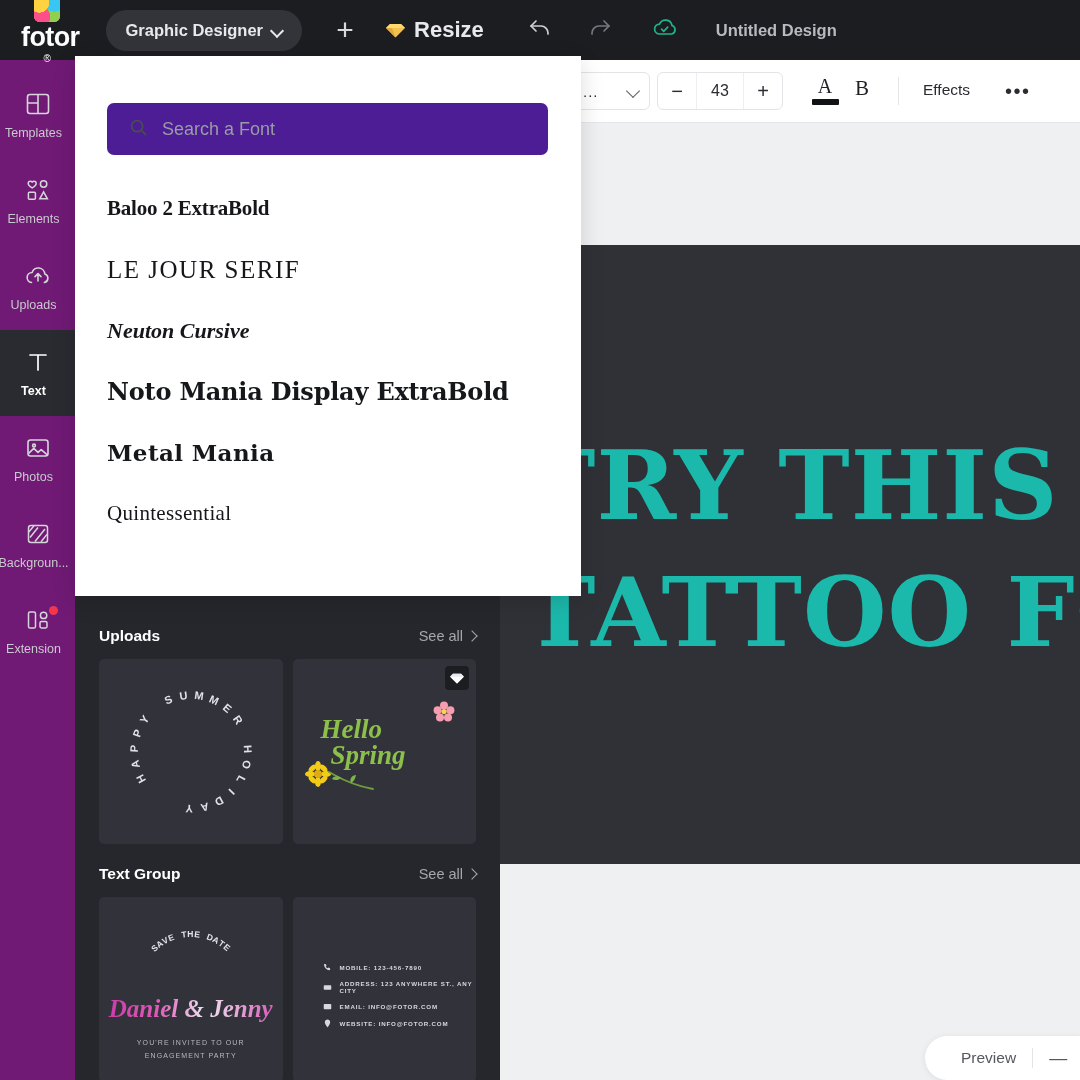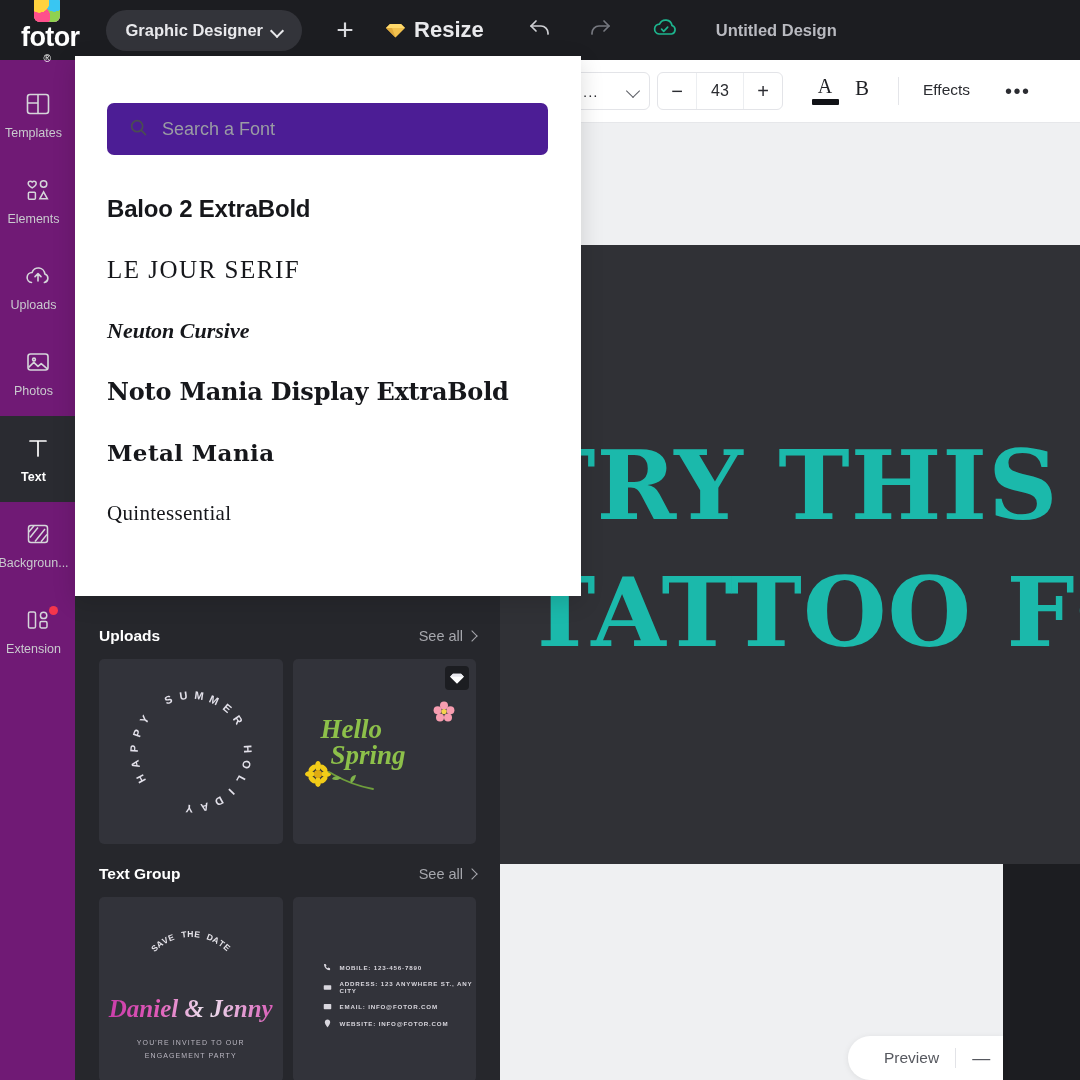--- a/index.html
+++ b/index.html
@@ -218,21 +218,21 @@
     background: #303136; overflow: hidden; z-index: 5;
   }
   .canvas-text {
     position: absolute; left: 24px; top: 178px; width: 700px;
     color: #1bb9ab; font-size: 96px; line-height: 1.32;
     font-family: "DejaVu Serif", serif; font-weight: bold;
     letter-spacing: 1px; white-space: nowrap;
   }
   .ct-line { display: block; }
   .gray-bottom {
-    position: absolute; left: 500px; top: 864px; width: 503px; height: 216px;
+    position: absolute; left: 500px; top: 864px; width: 580px; height: 216px;
     background: #eff0f2; z-index: 5;
   }
   .preview-pill {
     position: absolute; right: 0px; bottom: 0px; width: 155px; height: 44px;
     background: #ffffff; border-radius: 22px 0 0 22px;
     display: flex; align-items: center; gap: 16px; padding-left: 36px;
     box-shadow: 0 1px 6px rgba(0,0,0,0.08);
   }
   .preview-lbl { font-size: 15.5px; color: #56585f; cursor: pointer; }
   .pv-div { width: 1px; height: 20px; background: #e2e3e7; }
@@ -246,21 +246,21 @@
   }
   .search-box {
     position: absolute; left: 32px; top: 47px; width: 441px; height: 52px;
     background: #4c1d95; border-radius: 7px;
     display: flex; align-items: center; gap: 14px; padding-left: 22px;
     cursor: text;
   }
   .search-ph { color: #9a9ca4; font-size: 18px; }
   .font-list { position: absolute; left: 32px; top: 122px; width: 450px; }
   .font-row { height: 61px; display: flex; align-items: center; cursor: pointer; color: #16171b; }
-  .f-baloo { font-family: Liberation Sans, sans-serif; font-weight: bold; font-size: 24px; letter-spacing: -0.2px;}
+  .f-baloo { font-family: Liberation Serif, serif; font-weight: bold; font-size: 21px; letter-spacing: -0.2px;}
   .f-lejour { font-family: "Liberation Serif", serif; font-size: 25px; letter-spacing: 1.5px; font-weight: normal;}
   .f-neuton { font-family: "Liberation Serif", serif; font-style: italic; font-size: 22px; font-weight: bold;}
   .f-noto { font-family: "DejaVu Serif", serif; font-weight: bold; font-size: 24px; letter-spacing: -0.2px;}
   .f-quint { font-family: "Liberation Serif", serif; font-size: 21px; letter-spacing: 0.3px;}
   .f-metal { font-family: "DejaVu Serif", serif; font-weight: bold; font-size: 23px; letter-spacing: 0.4px;}
 </style>
 </head>
 <body>
 
 <div id="app">
@@ -346,38 +346,38 @@
     <div class="rail-item">
       <span class="rail-ico">
         <svg width="28" height="24" viewBox="0 0 28 24" fill="none" stroke="#d5d6da" stroke-width="1.6" stroke-linecap="round" stroke-linejoin="round">
             <path d="M7.5 18.5a5 5 0 0 1 .6-9.96A6.5 6.5 0 0 1 20.8 10a4.4 4.4 0 0 1-.4 8.5"></path>
             <path d="M14 17v-7M11 12.6L14 9.6l3 3"></path>
           </svg>
       </span>
       <span class="rail-lbl">Uploads</span>
     </div>
 
+    <div class="rail-item active">
+      <span class="rail-ico">
+        <svg width="26" height="26" viewBox="0 0 26 26" fill="none" stroke="#ffffff" stroke-width="1.7" stroke-linecap="round">
+            <path d="M5 6h16M13 6v15"></path>
+          </svg>
+      </span>
+      <span class="rail-lbl">Text</span>
+    </div>
+
     <div class="rail-item">
       <span class="rail-ico">
         <svg width="26" height="26" viewBox="0 0 26 26" fill="none" stroke="#d5d6da" stroke-width="1.6" stroke-linejoin="round">
             <rect x="3" y="5" width="20" height="16" rx="2.5"></rect>
             <circle cx="9" cy="10.5" r="1.4"></circle>
             <path d="M3.6 18.4l5.2-5 4.2 4 3.2-2.8 5.8 5"></path>
           </svg>
       </span>
       <span class="rail-lbl">Photos</span>
-    </div>
-
-    <div class="rail-item active">
-      <span class="rail-ico">
-        <svg width="26" height="26" viewBox="0 0 26 26" fill="none" stroke="#ffffff" stroke-width="1.7" stroke-linecap="round">
-            <path d="M5 6h16M13 6v15"></path>
-          </svg>
-      </span>
-      <span class="rail-lbl">Text</span>
     </div>
 
     <div class="rail-item">
       <span class="rail-ico">
         <svg width="26" height="26" viewBox="0 0 26 26" fill="none" stroke="#d5d6da" stroke-width="1.5">
             <rect x="3.5" y="4.5" width="19" height="17" rx="2.5"></rect>
             <path d="M5 16.5l8-10M10 20.5l10-12.5M3.8 11L9 4.8M16 20.8l6-7.4"></path>
           </svg>
       </span>
       <span class="rail-lbl">Backgroun...</span>

